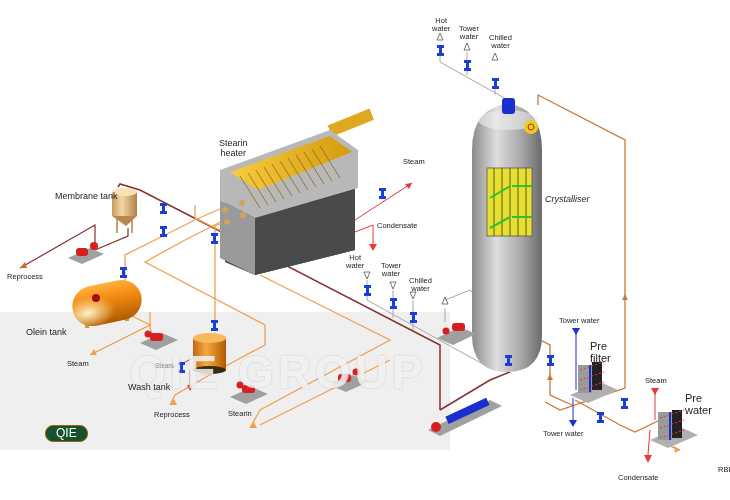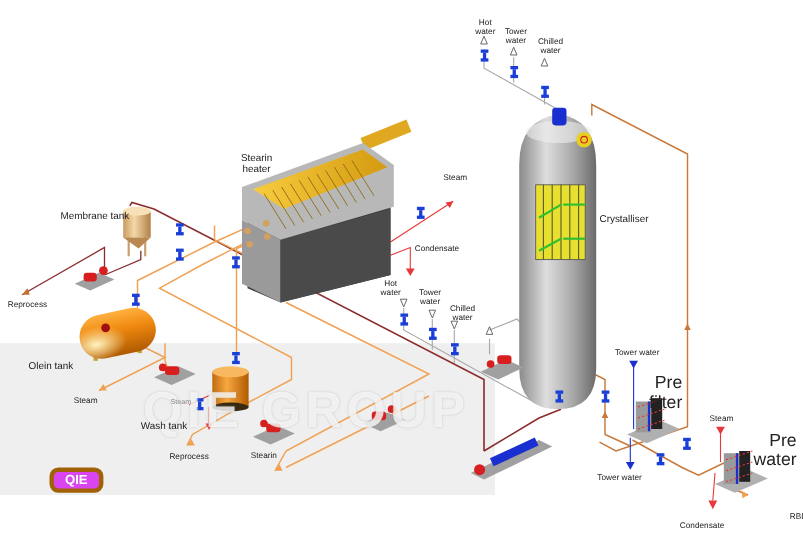--- a/index.html
+++ b/index.html
@@ -1,21 +1,21 @@
 <!DOCTYPE html>
 <html><head>
 <meta charset="utf-8">
 <style>
   html, body { margin:0; padding:0; background:#ffffff; }
   body { width:730px; height:500px; position:relative; overflow:hidden; font-family:"Liberation Sans", sans-serif; }
   #stage { position:absolute; left:0; top:0; width:730px; height:500px; }
   .lbl { position:absolute; font-family:"Liberation Sans", sans-serif; color:#222; line-height:1.1; white-space:nowrap; }
   .lbl.sm { font-size:7.5px; text-align:center; }
   .lbl.md { font-size:9px; }
-  .lbl.xl { font-size:16px; text-align:right; }
+  .lbl.xl { font-size:11px; text-align:left; }
   .wm { position:absolute; font-family:"Liberation Sans", sans-serif; font-weight:bold; font-size:46px; color:rgba(255,255,255,0.75); letter-spacing:4px; text-shadow:0 0 2px rgba(150,150,150,0.5);text-align:center; }
 </style>
 </head>
 <body>
 
 <svg id="stage" viewBox="0 0 730 500" xmlns="http://www.w3.org/2000/svg">
   <defs>
     <linearGradient id="gCyl" x1="0" x2="1" y1="0" y2="0">
       <stop offset="0" stop-color="#8a8a8a"></stop>
       <stop offset="0.35" stop-color="#dedede"></stop>
@@ -322,35 +322,35 @@
       </g>
     <g>
         <rect x="597" y="412" width="7" height="3"></rect>
         <rect x="599" y="415" width="3" height="6"></rect>
         <rect x="597" y="420" width="7" height="3"></rect>
       </g>
   </g>
 </svg>
 
 <div class="wm" style="left:130px; top:345px;">QIE GROUP</div>
-<div class="lbl" style="left:45px; top:425px; font-size:12px; font-weight:bold; color:#ffffff; background:#d946ef; border:4px solid #a16207; border-radius:8px; padding:1px 10px;">QIE</div>
+<div class="lbl" style="left:45px; top:425px; font-size:12px; font-weight:normal; color:#ffffff; background:#14532d; border:1px solid #a16207; border-radius:8px; padding:1px 10px;">QIE</div>
 
 <div class="lbl sm" style="left:432px; top:17px;"><span>Hot</span><br><span>water</span></div>
 <div class="lbl sm" style="left:459px; top:25px;"><span>Tower</span><br><span>water</span></div>
 <div class="lbl sm" style="left:489px; top:34px;"><span>Chilled</span><br><span>water</span></div>
 
 <div class="lbl md" style="left:219px; top:139px; text-align:center;"><span>Stearin</span><br><span>heater</span></div>
 <div class="lbl sm" style="left:403px; top:158px;">Steam</div>
 <div class="lbl sm" style="left:377px; top:222px;">Condensate</div>
 
 <div class="lbl sm" style="left:346px; top:254px;"><span>Hot</span><br><span>water</span></div>
 <div class="lbl sm" style="left:381px; top:262px;"><span>Tower</span><br><span>water</span></div>
 <div class="lbl sm" style="left:409px; top:277px;"><span>Chilled</span><br><span>water</span></div>
 
-<div class="lbl md" style="left:545px; top:195px;">Crystalliser</div>
+<div class="lbl md" style="left:545px; top:195px;font-style:italic;">Crystalliser</div>
 <div class="lbl md" style="left:55px; top:192px;">Membrane tank</div>
 <div class="lbl sm" style="left:7px; top:273px;">Reprocess</div>
 <div class="lbl md" style="left:26px; top:328px;">Olein tank</div>
 <div class="lbl sm" style="left:67px; top:360px;">Steam</div>
 <div class="lbl sm" style="left:155px; top:362px; color:#888; font-size:6.5px;">Steam</div>
 <div class="lbl md" style="left:128px; top:383px;">Wash tank</div>
 <div class="lbl sm" style="left:154px; top:411px;">Reprocess</div>
 <div class="lbl sm" style="left:228px; top:410px;">Stearin</div>
 
 <div class="lbl sm" style="left:559px; top:317px;">Tower water</div>

